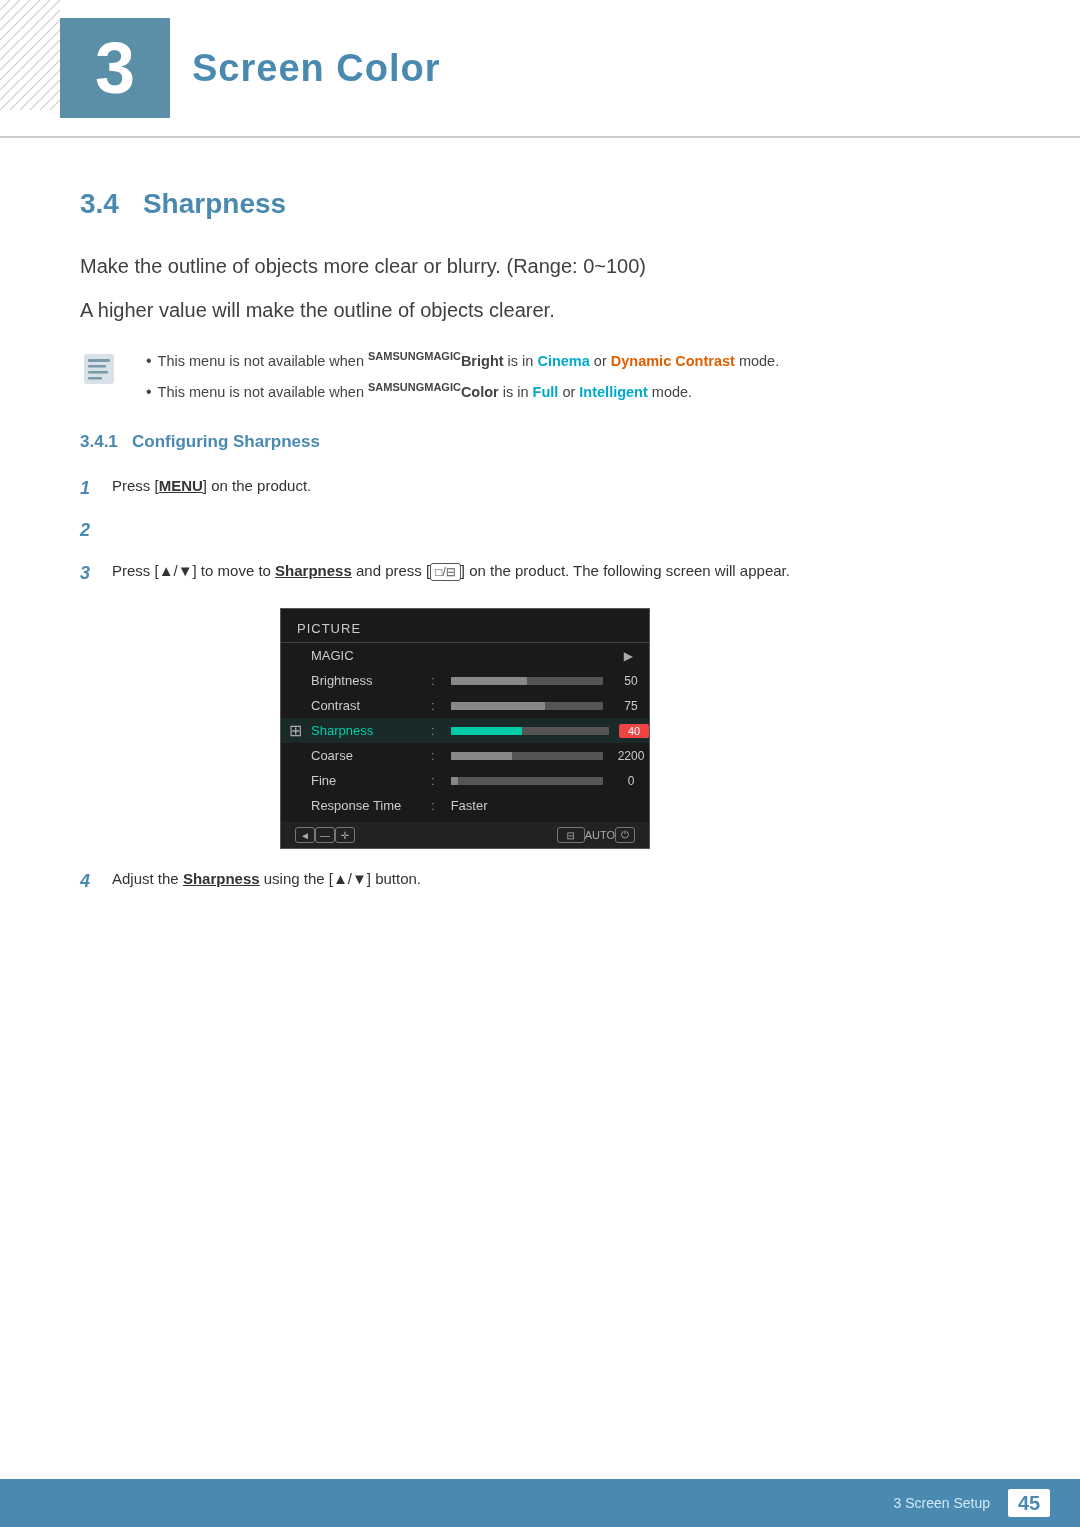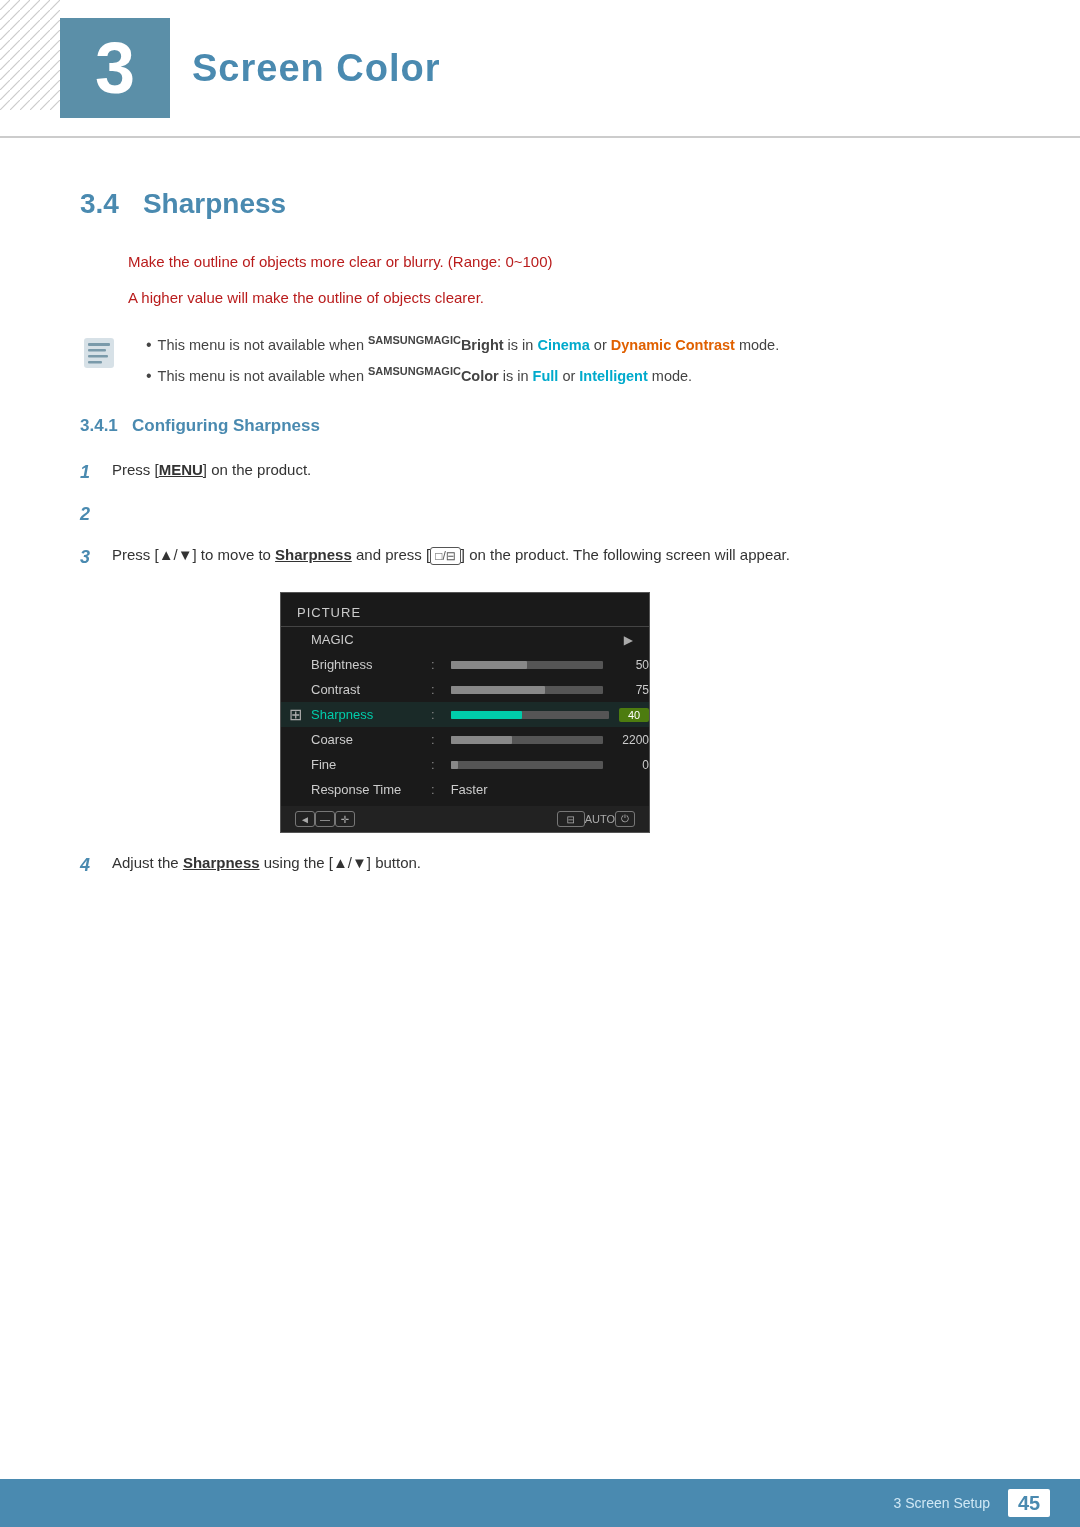--- a/index.html
+++ b/index.html
@@ -71,25 +71,24 @@
       align-items: baseline;
       gap: 24px;
     }
     .section-number {
       font-size: 28px;
       font-weight: bold;
       color: #4a8ab0;
     }
 
     .description-text {
-      color: #b91c1c;
-      font-size: 15px;
+      color: #404040;
+      font-size: 20px;
       margin-bottom: 12px;
       line-height: 1.6;
-      margin-left: 48px;
     }
 
     
     .note-box {
       display: flex;
       align-items: flex-start;
       gap: 28px;
       margin: 22px 0 28px 0;
     }
     .note-icon {
@@ -238,24 +237,24 @@
       background: #888;
       border-radius: 1px;
     }
     .menu-bar-fill.cyan {
       background: #00ccaa;
     }
     .menu-value {
       color: #ccc;
       font-size: 12px;
       min-width: 36px;
-      text-align: right;
+      text-align: center;
     }
     .menu-value-badge {
-      background: #4d7c0f;
+      background: #ef4444;
       color: #fff;
       font-size: 11px;
       padding: 1px 5px;
       border-radius: 2px;
       min-width: 30px;
       text-align: center;
     }
     .menu-magic-item {
       display: flex;
       align-items: center;

